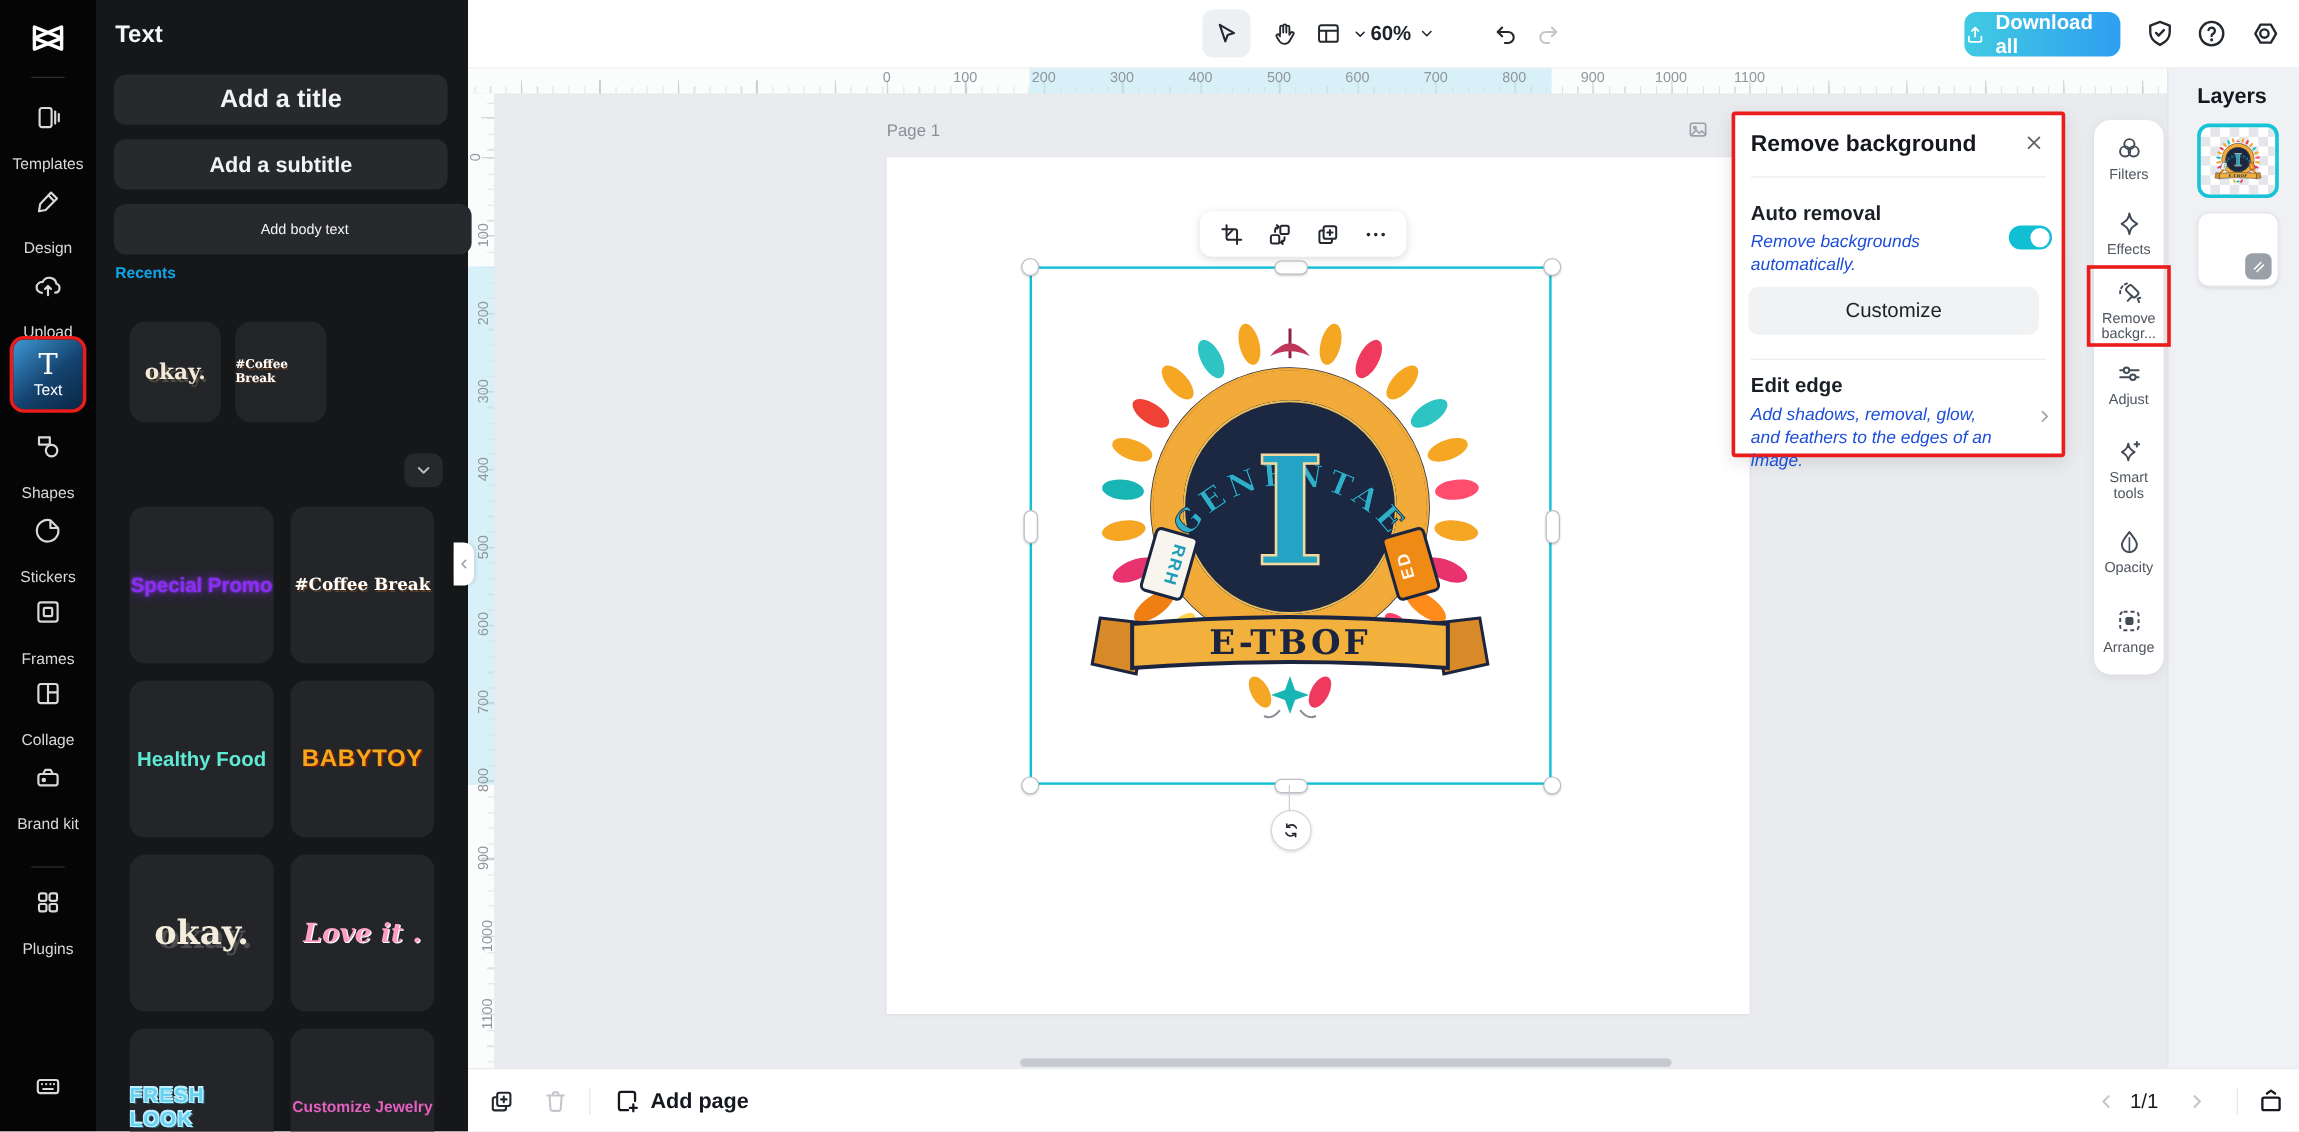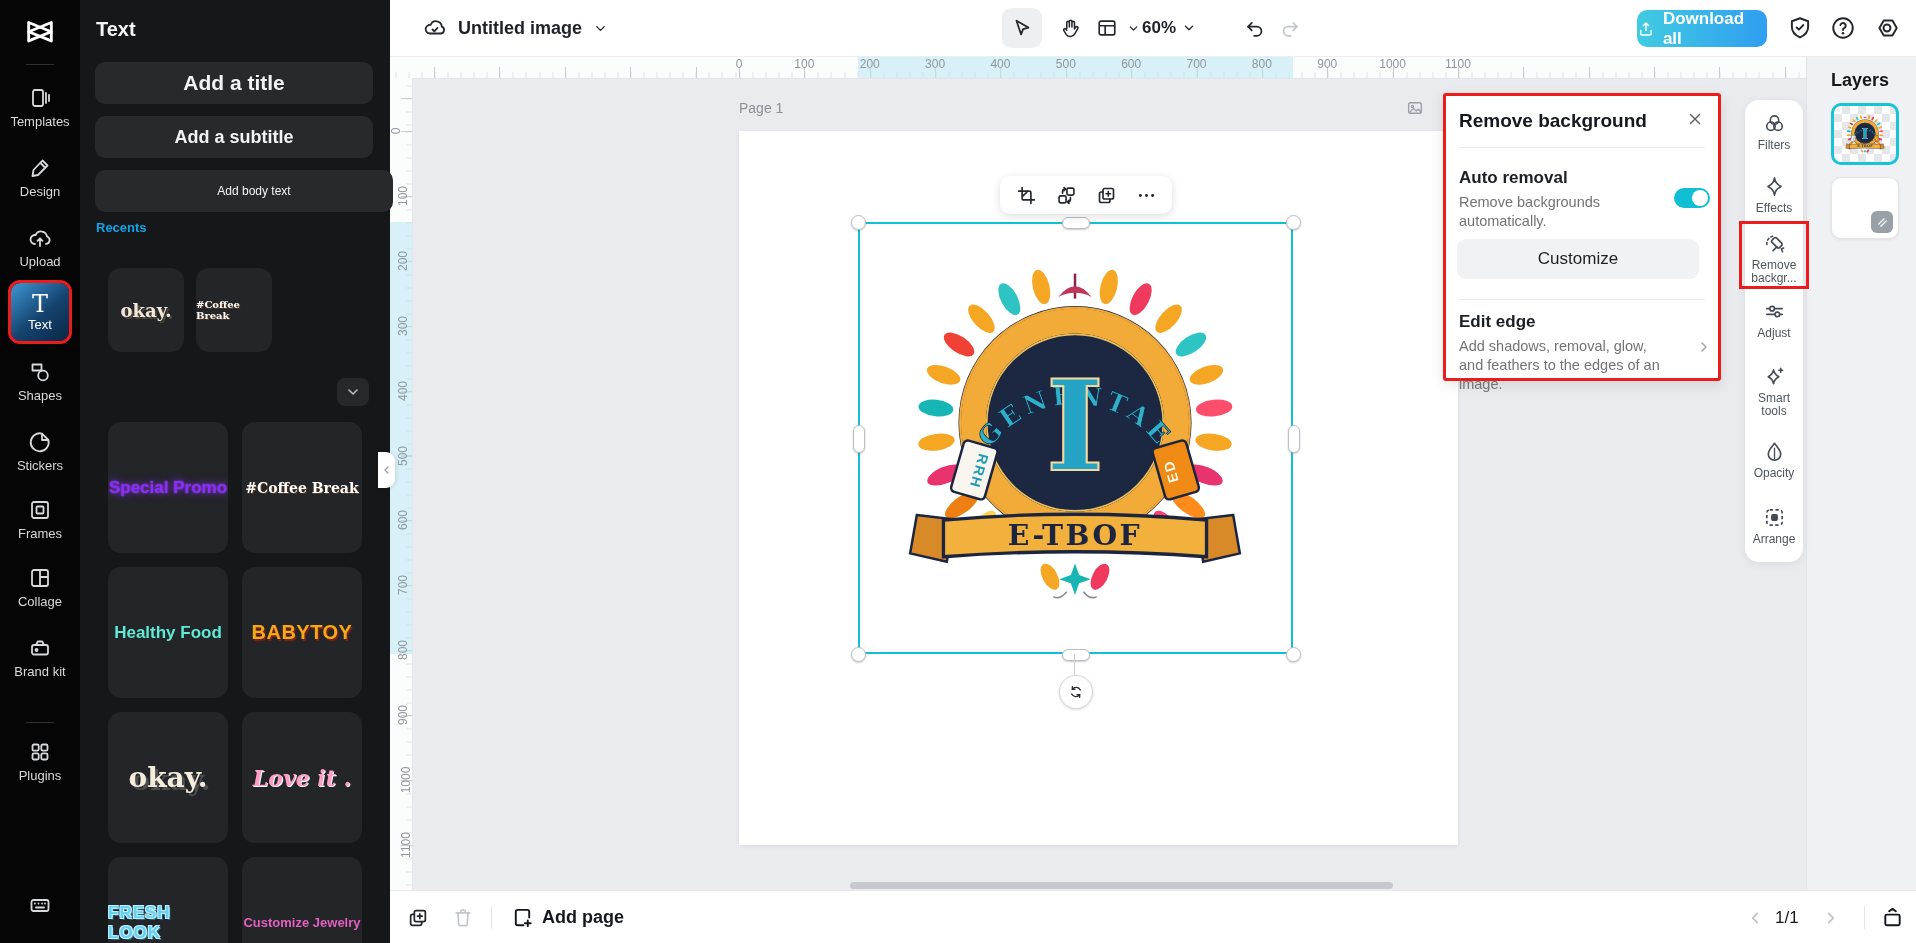--- a/index.html
+++ b/index.html
@@ -3,21 +3,21 @@
 <meta charset="utf-8">
 <style>
   html,body{margin:0;padding:0;}
   body{width:1916px;height:943px;position:relative;overflow:hidden;
        font-family:"Liberation Sans",sans-serif;background:#e9ebee;color:#1d2129;}
   .abs{position:absolute;}
   svg{display:block;}
 
   
   .rail{left:0;top:0;width:80px;height:943px;background:#050506;z-index:30;}
-  .rail-item{position:absolute;left:0;width:80px;display:flex;flex-direction:column;align-items:center;gap:5px;cursor:pointer;}
+  .rail-item{position:absolute;left:0;width:80px;display:flex;flex-direction:column;align-items:center;gap:20px;cursor:pointer;}
   .rail-item .lbl{font-size:13px;color:#d7d9db;line-height:14px;text-align:center;}
   .rail-ic{color:#d7d9db;}
   .rail-div{position:absolute;left:26px;width:28px;height:1px;background:#2e2f33;}
   .text-tile{position:absolute;left:11px;top:283px;width:58px;height:58px;border-radius:9px;
      background:linear-gradient(140deg,#3e97d4 0%,#14426e 55%,#0a2744 100%);
      outline:3px solid #ea1c1c;display:flex;flex-direction:column;align-items:center;justify-content:center;gap:2px;cursor:pointer;}
   .text-tile .t{font-family:"DejaVu Serif",serif;font-size:24px;color:#fff;line-height:22px;}
   .text-tile .lbl{font-size:13px;color:#fff;}
 
   
@@ -93,21 +93,21 @@
      box-shadow:0 2px 8px rgba(0,0,0,.14);display:flex;align-items:center;justify-content:space-around;padding:0 6px;z-index:6;}
   .float-bar .fic{color:#23272e;cursor:pointer;display:flex;}
 
   
   .popup{position:absolute;left:1053px;top:37px;width:278px;height:288px;background:#fff;border:3px solid #ea1c1c;border-radius:3px;
      box-shadow:0 4px 14px rgba(0,0,0,.10);box-sizing:border-box;z-index:10;}
   .popup-title{position:absolute;left:13px;top:14px;font-size:19px;font-weight:bold;color:#15181e;}
   .popup-close{position:absolute;right:12px;top:12px;width:22px;height:22px;color:#5b6168;display:flex;align-items:center;justify-content:center;cursor:pointer;}
   .pdiv{position:absolute;left:13px;width:246px;height:1px;background:#ececee;}
   .p-sub{position:absolute;left:13px;font-size:17px;font-weight:600;color:#1b1f26;}
-  .p-desc{position:absolute;left:13px;width:200px;font-size:14.5px;line-height:19px;color:#737373;}
+  .p-desc{position:absolute;left:13px;width:200px;font-size:14.5px;line-height:19px;color:#1d4ed8;font-style:italic;}
   .toggle{position:absolute;left:228px;top:92px;width:36px;height:20px;border-radius:11px;background:#10bfd4;cursor:pointer;}
   .toggle .knob{position:absolute;right:2px;top:2px;width:16px;height:16px;border-radius:50%;background:#fff;}
   .customize{position:absolute;left:11px;top:143px;width:242px;height:40px;border-radius:9px;background:#f1f2f4;
      display:flex;align-items:center;justify-content:center;font-size:17px;font-weight:500;color:#1d2127;cursor:pointer;}
   .p-chev{position:absolute;left:250px;top:243px;color:#9ba1a9;cursor:pointer;}
 
   
   .tools-rail{position:absolute;left:1355px;top:44px;width:58px;height:462px;background:#fff;border-radius:14px;
      box-shadow:0 2px 10px rgba(0,0,0,.07);z-index:5;}
   .tr-item{position:absolute;left:0;width:58px;display:flex;flex-direction:column;align-items:center;gap:4px;color:#434b57;cursor:pointer;}
@@ -375,34 +375,20 @@
   </div>
 </div>
 
 <div class="abs panel-tab">
   <svg width="12" height="12" viewBox="0 0 24 24" fill="none" stroke="currentColor" stroke-width="2.6" stroke-linecap="round" stroke-linejoin="round">
       <path d="M14 6 l-6 6 6 6"></path>
     </svg>
 </div>
 
 <div class="abs header">
-  <div class="doc-group">
-    <span>
-      <svg width="24" height="24" viewBox="0 0 24 24" fill="none" stroke="#23272e" stroke-width="1.8" stroke-linecap="round" stroke-linejoin="round">
-        <path d="M7 17.5 a4.3 4.3 0 1 1 .6-8.55 A5.8 5.8 0 0 1 18.8 10.6 a3.6 3.6 0 0 1-.8 6.9 h-11"></path>
-        <path d="M9.5 13.5 l1.8 1.8 3.2-3.4"></path>
-      </svg>
-      </span>
-    <span class="doc-title">Untitled image</span>
-    <span>
-      <svg width="15" height="15" viewBox="0 0 24 24" fill="none" stroke="#23272e" stroke-width="2.2" stroke-linecap="round" stroke-linejoin="round">
-          <path d="M6 9 l6 6 6-6"></path>
-        </svg>
-      </span>
-  </div>
 
   <div class="tool sel" style="left:612px">
     <svg width="22" height="22" viewBox="0 0 24 24" fill="none" stroke="currentColor" stroke-width="1.9" stroke-linejoin="round">
       <path d="M6 4 L19 11.5 L13.2 13.2 L11 19 Z"></path>
     </svg>
   </div>
   <div class="tool" style="left:660px">
     <svg width="22" height="22" viewBox="0 0 24 24" fill="none" stroke="currentColor" stroke-width="1.7" stroke-linecap="round" stroke-linejoin="round">
       <path d="M8.5 12.5 V6.2 a1.4 1.4 0 0 1 2.8 0 V11 M11.3 11 V5 a1.4 1.4 0 0 1 2.8 0 V11 M14.1 11 V6.2 a1.4 1.4 0 0 1 2.8 0 V13 M16.9 13 l1.3-1.8 a1.4 1.4 0 0 1 2.3 1.6 L17.2 18.5 A5.5 5.5 0 0 1 8 19.2 L5.2 14.6 a1.4 1.4 0 0 1 2.3-1.5 l1 1.4"></path>
     </svg>

